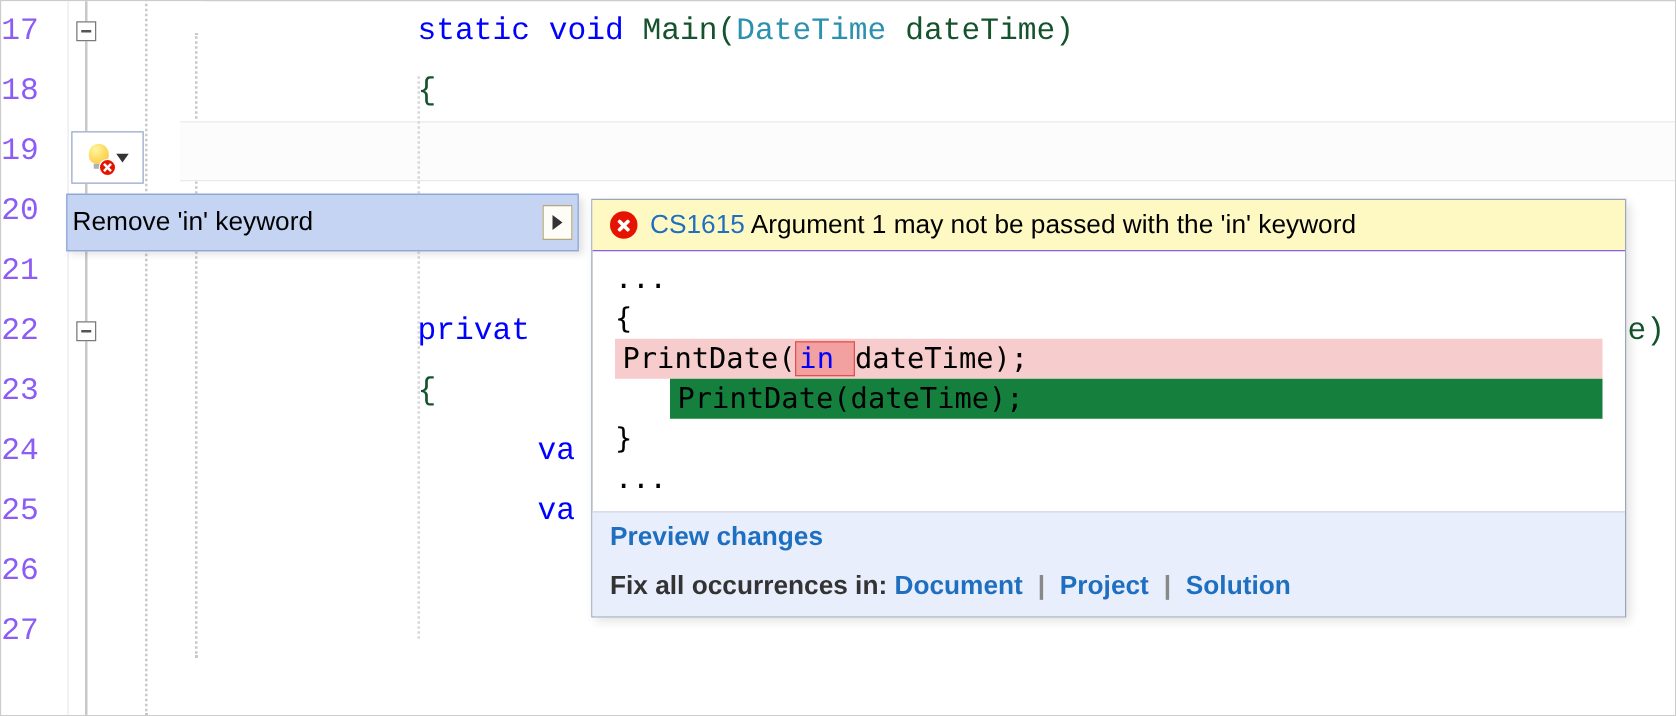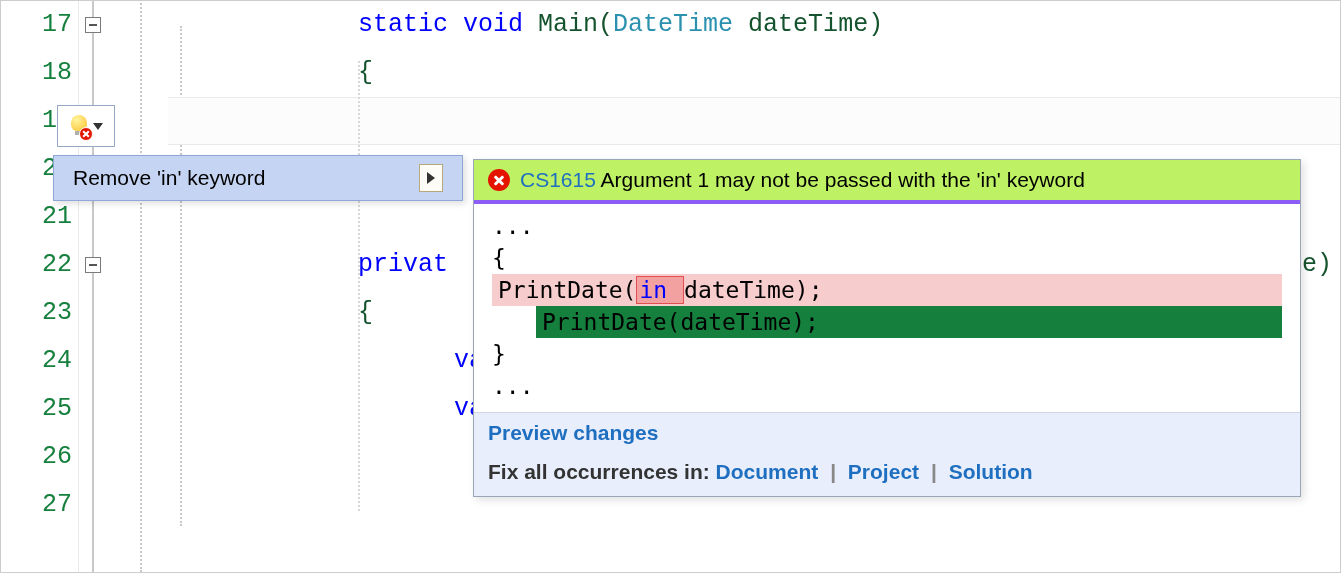--- a/index.html
+++ b/index.html
@@ -12,25 +12,24 @@
     overflow: hidden;
     border: 1px solid #ccc;
     position: relative;
   }
 
   .editor { display: flex; height: 100%; }
 
   .gutter {
     width: 53px;
     background: #fff;
-    text-align: right;
-    color: #15803d;
+    text-align: left;
+    color: #8b5cf6;
     user-select: none;
     font-size: 25px;
-    margin-left: 24px;
   }
   .gutter .ln { height: 48px; line-height: 48px; padding-right: 6px; }
 
   .outline-col {
     width: 110px;
     position: relative;
     border-left: 1px solid #eaeaea;
     background:#fff;
   }
   .outline-col::before {
@@ -133,21 +132,21 @@
     left: 52px; top: 154px;
     width: 410px;
     border: 1px solid #9aa7b8;
     background: #f7f7f7;
     font-family: 'Segoe UI', Tahoma, sans-serif;
     font-size: 21px;
     z-index: 10;
     box-shadow: 3px 3px 6px rgba(0,0,0,0.12);
   }
   .action-item {
-    padding: 8px 19px;
+    padding: 8px 4px;
     color: #000;
     display:flex;align-items:center;justify-content:space-between;
   }
   .action-item.sel {
     background: #c5d4f2;
     border: 1px solid #8fa7d7;
     margin: -1px;
   }
   .chevron-box {
     width: 24px; height: 28px;
@@ -164,25 +163,25 @@
     position: absolute;
     left: 472px; top: 158px;
     width: 828px;
     border: 1px solid #9aa7b8;
     background: #fff;
     font-family: 'Segoe UI', Tahoma, sans-serif;
     z-index: 9;
     box-shadow: 3px 3px 8px rgba(0,0,0,0.12);
   }
   .preview-hdr {
-    background: #bef264;
+    background: #fef9c3;
     padding: 8px 14px;
     display:flex;align-items:center;gap:10px;
     font-size: 21px;
-    border-bottom: 4px solid #8b5cf6;
+    border-bottom: 1px solid #8b5cf6;
   }
   .err-circle {
     width:22px;height:22px;border-radius:50%;background:#e51400;
     display:flex;align-items:center;justify-content:center;position:relative;
     flex-shrink:0;
   }
   .err-circle::before,.err-circle::after{
     content:"";position:absolute;width:12px;height:3px;background:#fff;border-radius:1px;
   }
   .err-circle::before{transform:rotate(45deg);}

